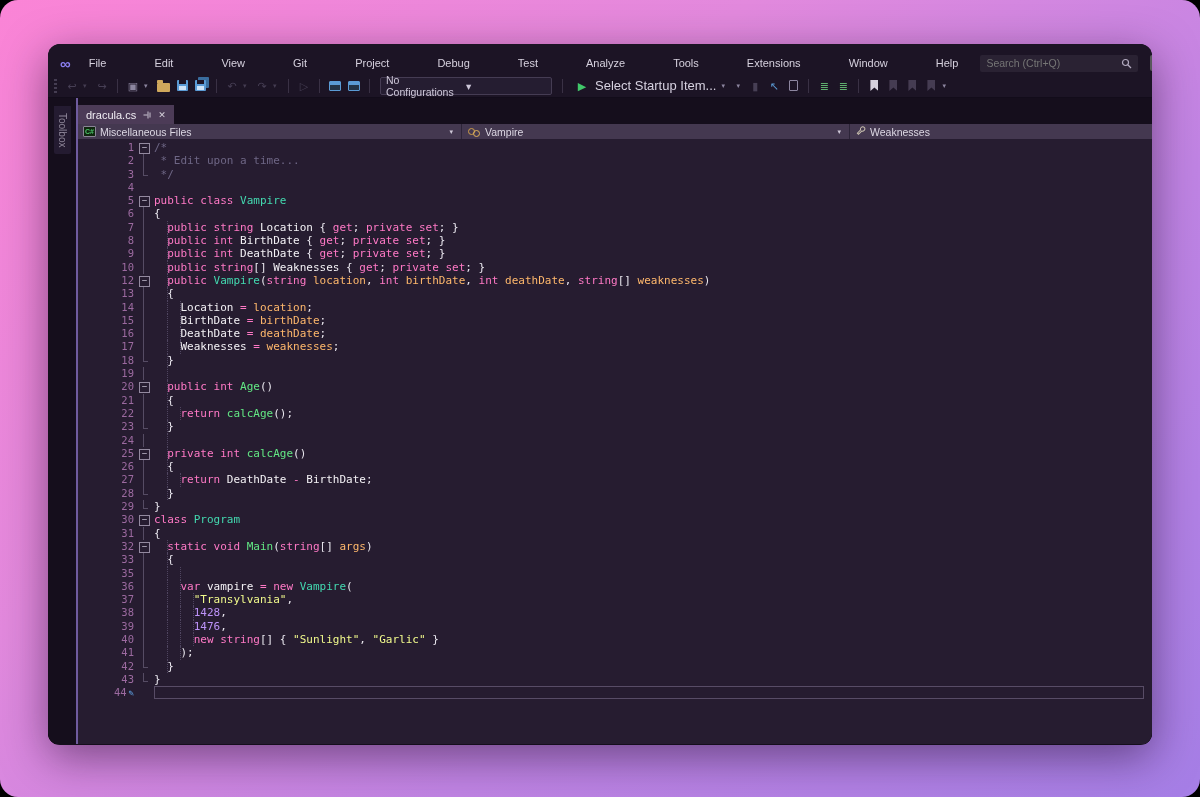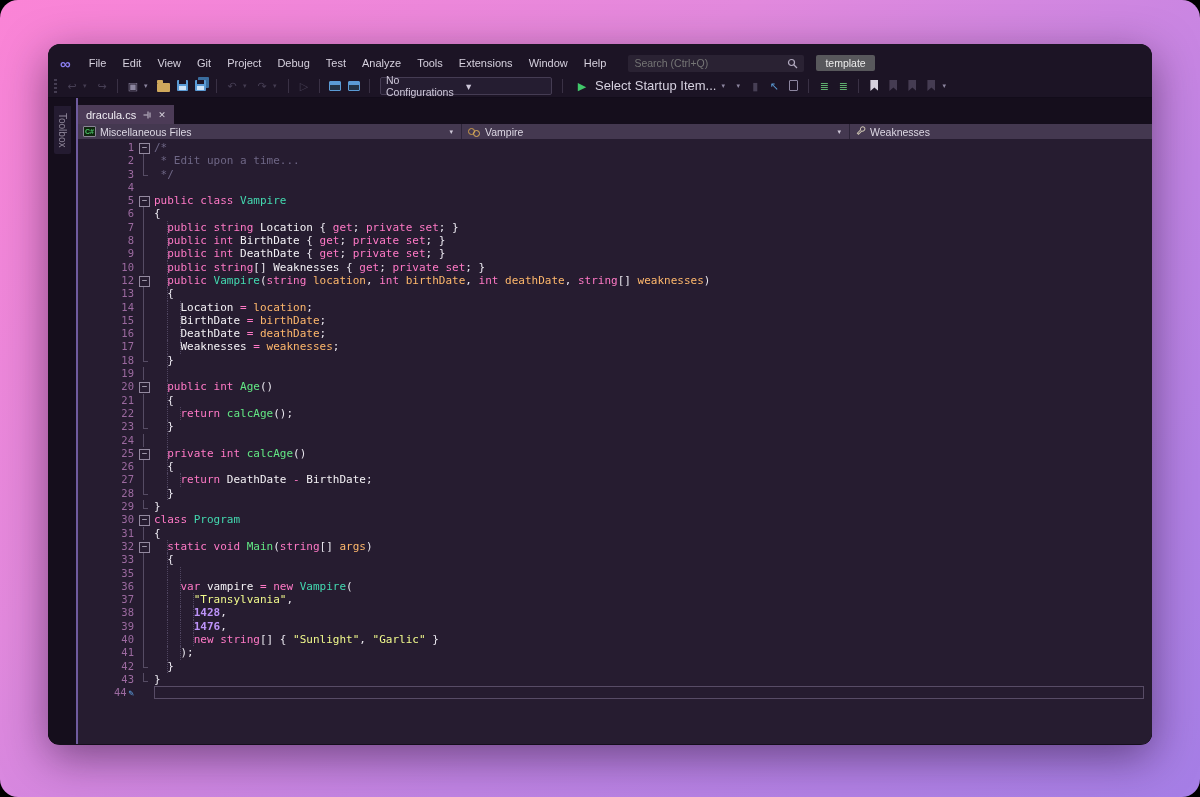--- a/index.html
+++ b/index.html
@@ -11,21 +11,21 @@
 
   
   .window { position:absolute; left:48px; top:44px; width:1104px; height:701px;
             background:#150e1c; border-radius:12px; overflow:hidden;
             box-shadow:0 12px 44px rgba(30,10,40,.5); }
 
   
   .titlebar { height:30px; padding:8px 10px 0 10px; display:flex; align-items:center;
               background:#1c1425; }
   .vs-logo { color:#8b7ff0; font-size:15px; font-weight:bold; margin:0 10px 0 2px; }
-  .menus { display:flex; align-items:flex-end; }
+  .menus { display:flex; align-items:flex-end;gap:32px; }
   .menu-item { color:#d6d1de; font-size:11px; padding:2px 8px; cursor:default; border-radius:3px; }
   .search-box { display:flex; align-items:center; width:176px; height:17px; margin-left:14px;
                 background:#2a2233; border-radius:2px; padding:0 6px; }
   .search-box input { flex:1; background:transparent; border:none; outline:none;
                       color:#9189a0; font-size:10.5px; font-family:"Liberation Sans",sans-serif; }
   .badge { margin-left:12px; background:#58585c; color:#ececec; font-size:10.5px;
            padding:2px 9px; border-radius:2px; }
 
   
   .toolbar { height:24px; background:#1c1425; display:flex; align-items:center;
@@ -95,21 +95,21 @@
   .f-e::before { content:""; position:absolute; top:0; height:58%; left:9px; width:4px;
                  border-left:1px solid #564c64; border-bottom:1px solid #564c64; }
   .f-m::before { content:"\2212"; display:block; width:9px; height:9px; margin:2px 0 0 5px;
                  border:1px solid #93899f; color:#c3bccf; font-size:9px; line-height:7px;
                  text-align:center; background:#261c30; }
   .code { position:relative; flex:1; white-space:pre; color:var(--c-pl,#e9e6ee); margin-right:8px; }
   .code i { position:absolute; top:0; bottom:0; border-left:1px dotted #4f4560; }
   .code.cursorline { border:1px solid #584c66; }
   .tk-kw { color:var(--c-kw); } .tk-ty { color:var(--c-ty); } .tk-mth { color:var(--c-mth); }
   .tk-id { color:var(--c-id); } .tk-pr { color:var(--c-pr); } .tk-st { color:var(--c-st); }
-  .tk-nm { color:var(--c-nm);font-weight:bold; } .tk-cm { color:var(--c-cm); } .tk-op { color:var(--c-op); }
+  .tk-nm { color:var(--c-nm); } .tk-cm { color:var(--c-cm); } .tk-op { color:var(--c-op); }
   .tk-pl { color:var(--c-pl); }
 </style>
 </head>
 <body>
 
 <div class="desktop">
   <div class="window">
 
     <div class="titlebar">
       <span class="vs-logo">∞</span>

